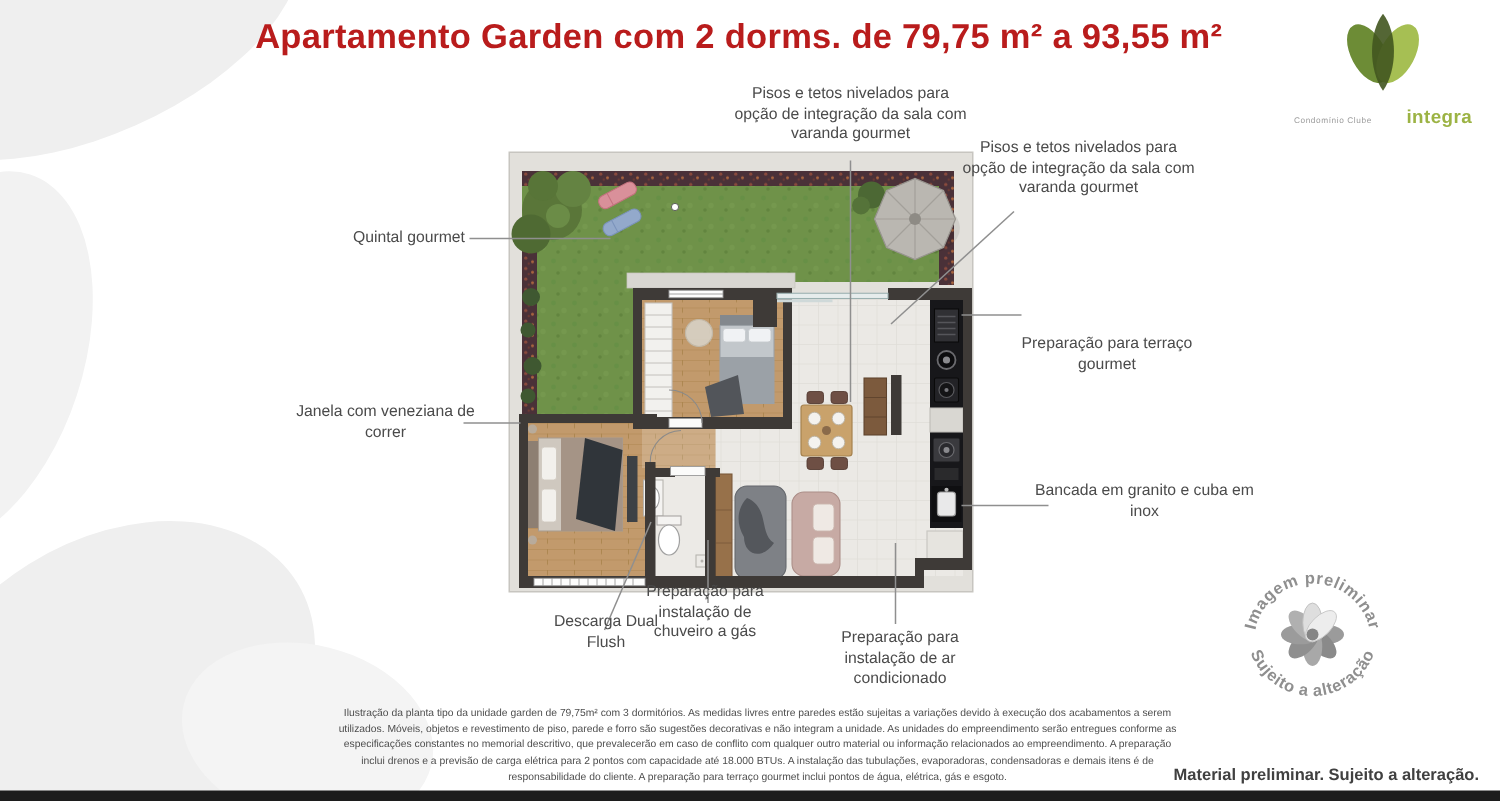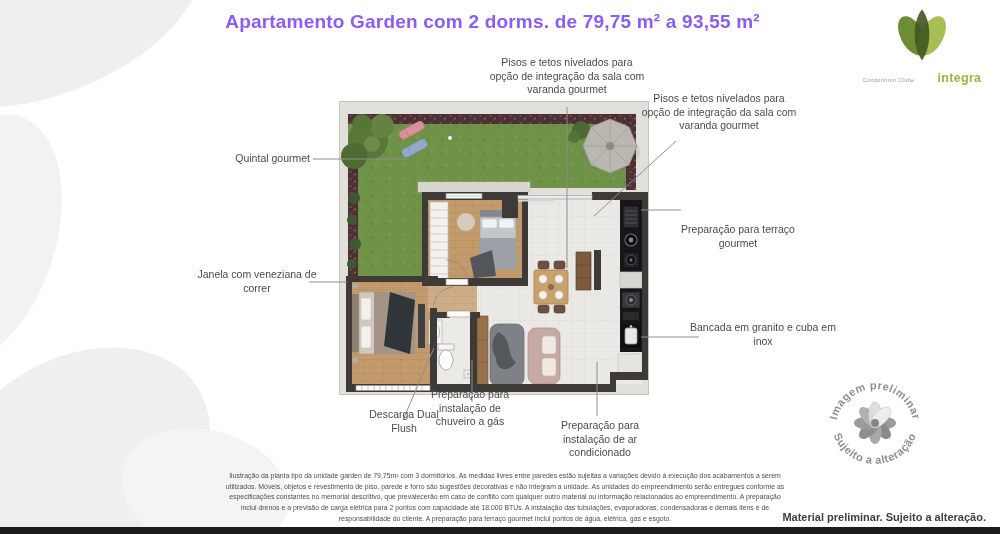--- a/index.html
+++ b/index.html
@@ -4,21 +4,21 @@
 <style>
   html,body{margin:0;padding:0;}
   body{width:1000px;height:534px;position:relative;overflow:hidden;background:#ffffff;
        font-family:"Liberation Sans", sans-serif;}
   .blob{position:absolute;border-radius:50%;background:#efefef;pointer-events:none;}
   #blob1{left:-90px;top:-60px;width:300px;height:150px;transform:rotate(-24deg);}
   #blob2{left:-95px;top:110px;width:150px;height:260px;transform:rotate(18deg);background:#f2f2f2;}
   #blob3{left:-70px;top:360px;width:290px;height:210px;transform:rotate(-32deg);}
   #blob4{left:120px;top:430px;width:170px;height:120px;transform:rotate(14deg);background:#f4f4f4;}
   #title{position:absolute;left:0;top:11px;width:985px;text-align:center;
-         font-size:19px;font-weight:700;color:#8b5cf6;letter-spacing:0.2px;}
+         font-size:23px;font-weight:700;color:#b91c1c;letter-spacing:0.2px;}
   
   #logo{position:absolute;left:852px;top:2px;width:140px;text-align:center;}
   #logo .gran{font-family:"Liberation Serif", serif;font-size:19px;color:#3a3a38;letter-spacing:3px;}
   #logo .reserva{font-family:"Liberation Serif", serif;font-size:23px;color:#3a3a38;letter-spacing:2px;margin-top:-2px;}
   #logo .row{display:flex;justify-content:center;align-items:baseline;gap:23px;margin-top:5px;}
   #logo .tagline{font-size:5.5px;color:#9a9a9a;letter-spacing:0.4px;}
   #logo .integra{font-size:12.5px;font-weight:700;color:#9cb344;letter-spacing:0.3px;}
   
   .lbl{position:absolute;font-size:10.5px;color:#4b4b4b;line-height:1.3;text-align:center;}
   #lbl-quintal{left:190px;top:152px;width:120px;text-align:right;}

